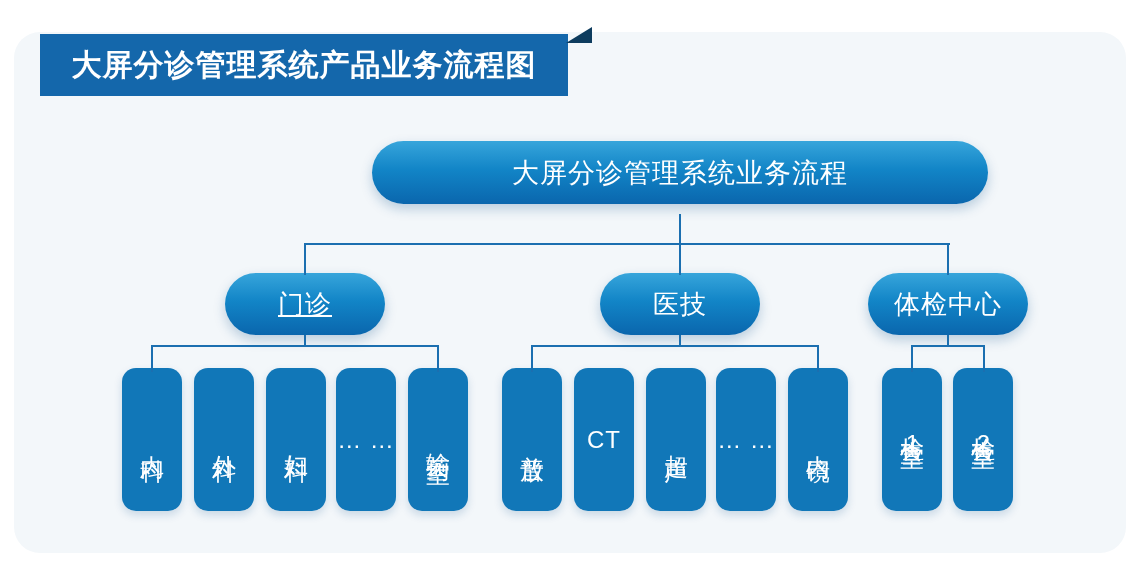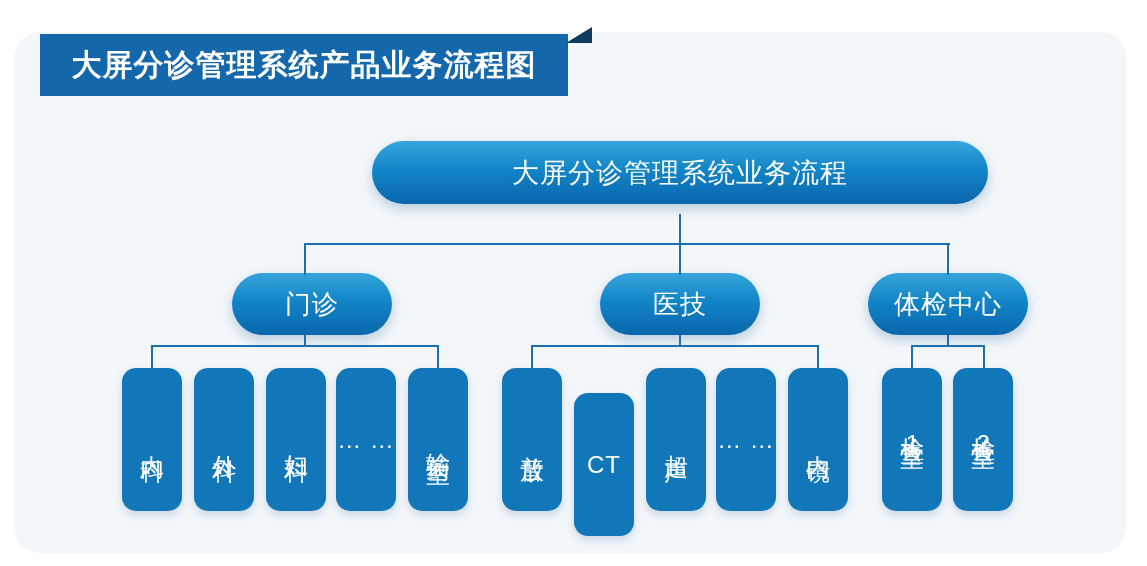--- a/index.html
+++ b/index.html
@@ -29,21 +29,21 @@
     background:linear-gradient(180deg,#37a5db 0%,#1285c7 45%,#0a66ad 100%);
     box-shadow:0 5px 12px rgba(10,80,140,.25);
   }
   .root{
     left:372px;top:141px;width:616px;height:63px;border-radius:32px;
     font-size:27px;letter-spacing:1px;
   }
   .pill{
     top:273px;width:160px;height:62px;border-radius:31px;font-size:26px;letter-spacing:1px;
   }
-  .pill-1{left:232px;}
+  .pill-1{left:225px;text-decoration:underline;}
   .pill-2{left:600px;}
   .pill-3{left:868px;}
   .leaf{
     position:absolute;top:368px;width:60px;height:143px;border-radius:14px;
     background:#1177b8;color:#ffffff;
     display:flex;align-items:center;justify-content:center;
     box-shadow:0 4px 9px rgba(10,80,140,.18);
   }
   .leaf.vert span{
     writing-mode:vertical-lr;text-orientation:upright;
@@ -87,21 +87,21 @@
     </div>
     <div class="leaf horiz" style="left: 336px;">
       <span>… …</span>
     </div>
     <div class="leaf vert" style="left: 408px;">
       <span>输药室</span>
     </div>
     <div class="leaf vert" style="left: 502px;">
       <span>普放</span>
     </div>
-    <div class="leaf horiz" style="left: 574px; margin-top: 25px;">
+    <div class="leaf horiz" style="left: 574px;">
       <span>CT</span>
     </div>
     <div class="leaf vert" style="left: 646px;">
       <span>超声</span>
     </div>
     <div class="leaf horiz" style="left: 716px;">
       <span>… …</span>
     </div>
     <div class="leaf vert" style="left: 788px;">
       <span>内镜</span>

